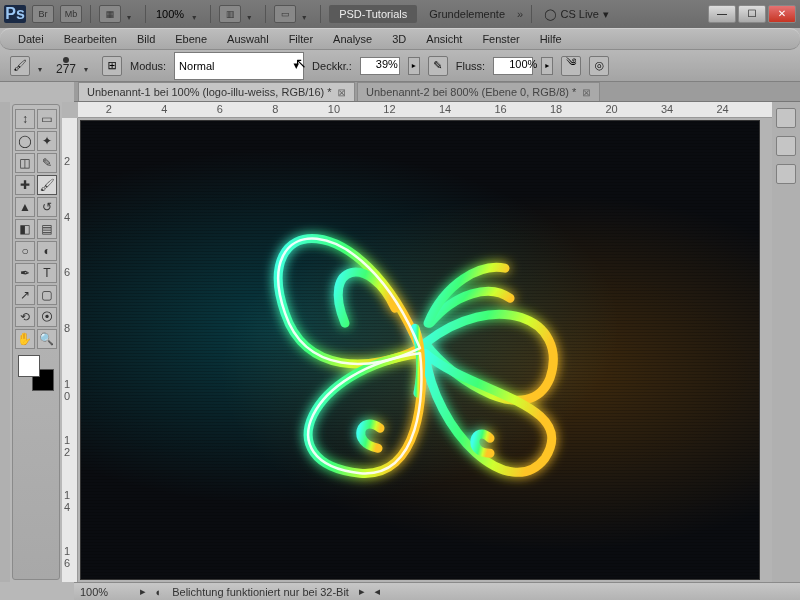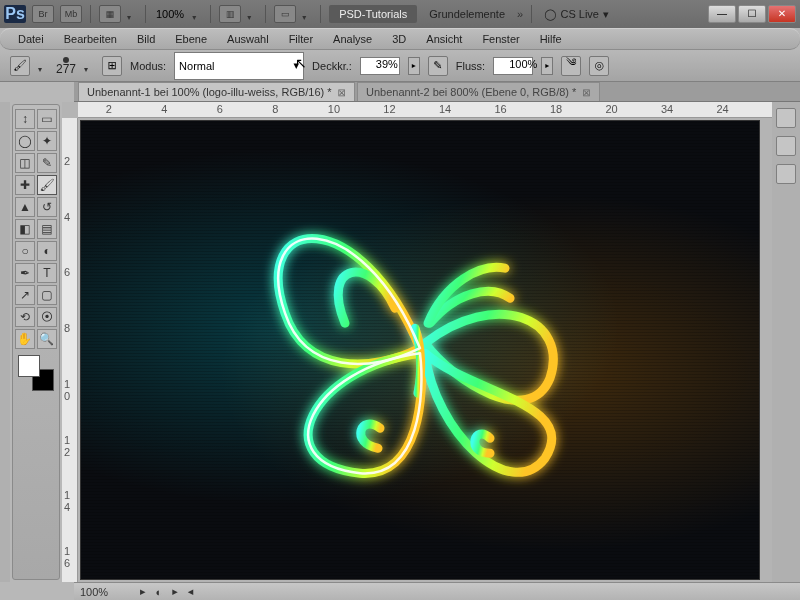--- a/index.html
+++ b/index.html
@@ -269,15 +269,16 @@
     <div class="dock-ico"></div>
     <div class="dock-ico"></div>
     <div class="dock-ico"></div>
   </div>
 </div>
 
 <div class="statusbar">
   <span class="zoom">100%</span>
   <span>▸</span>
   <span>◐</span>
+  <span>Belichtung funktioniert nur bei 32-Bit</span>
   <span>▸</span>
   <span>◂</span>
 </div>
 
 </body></html>

